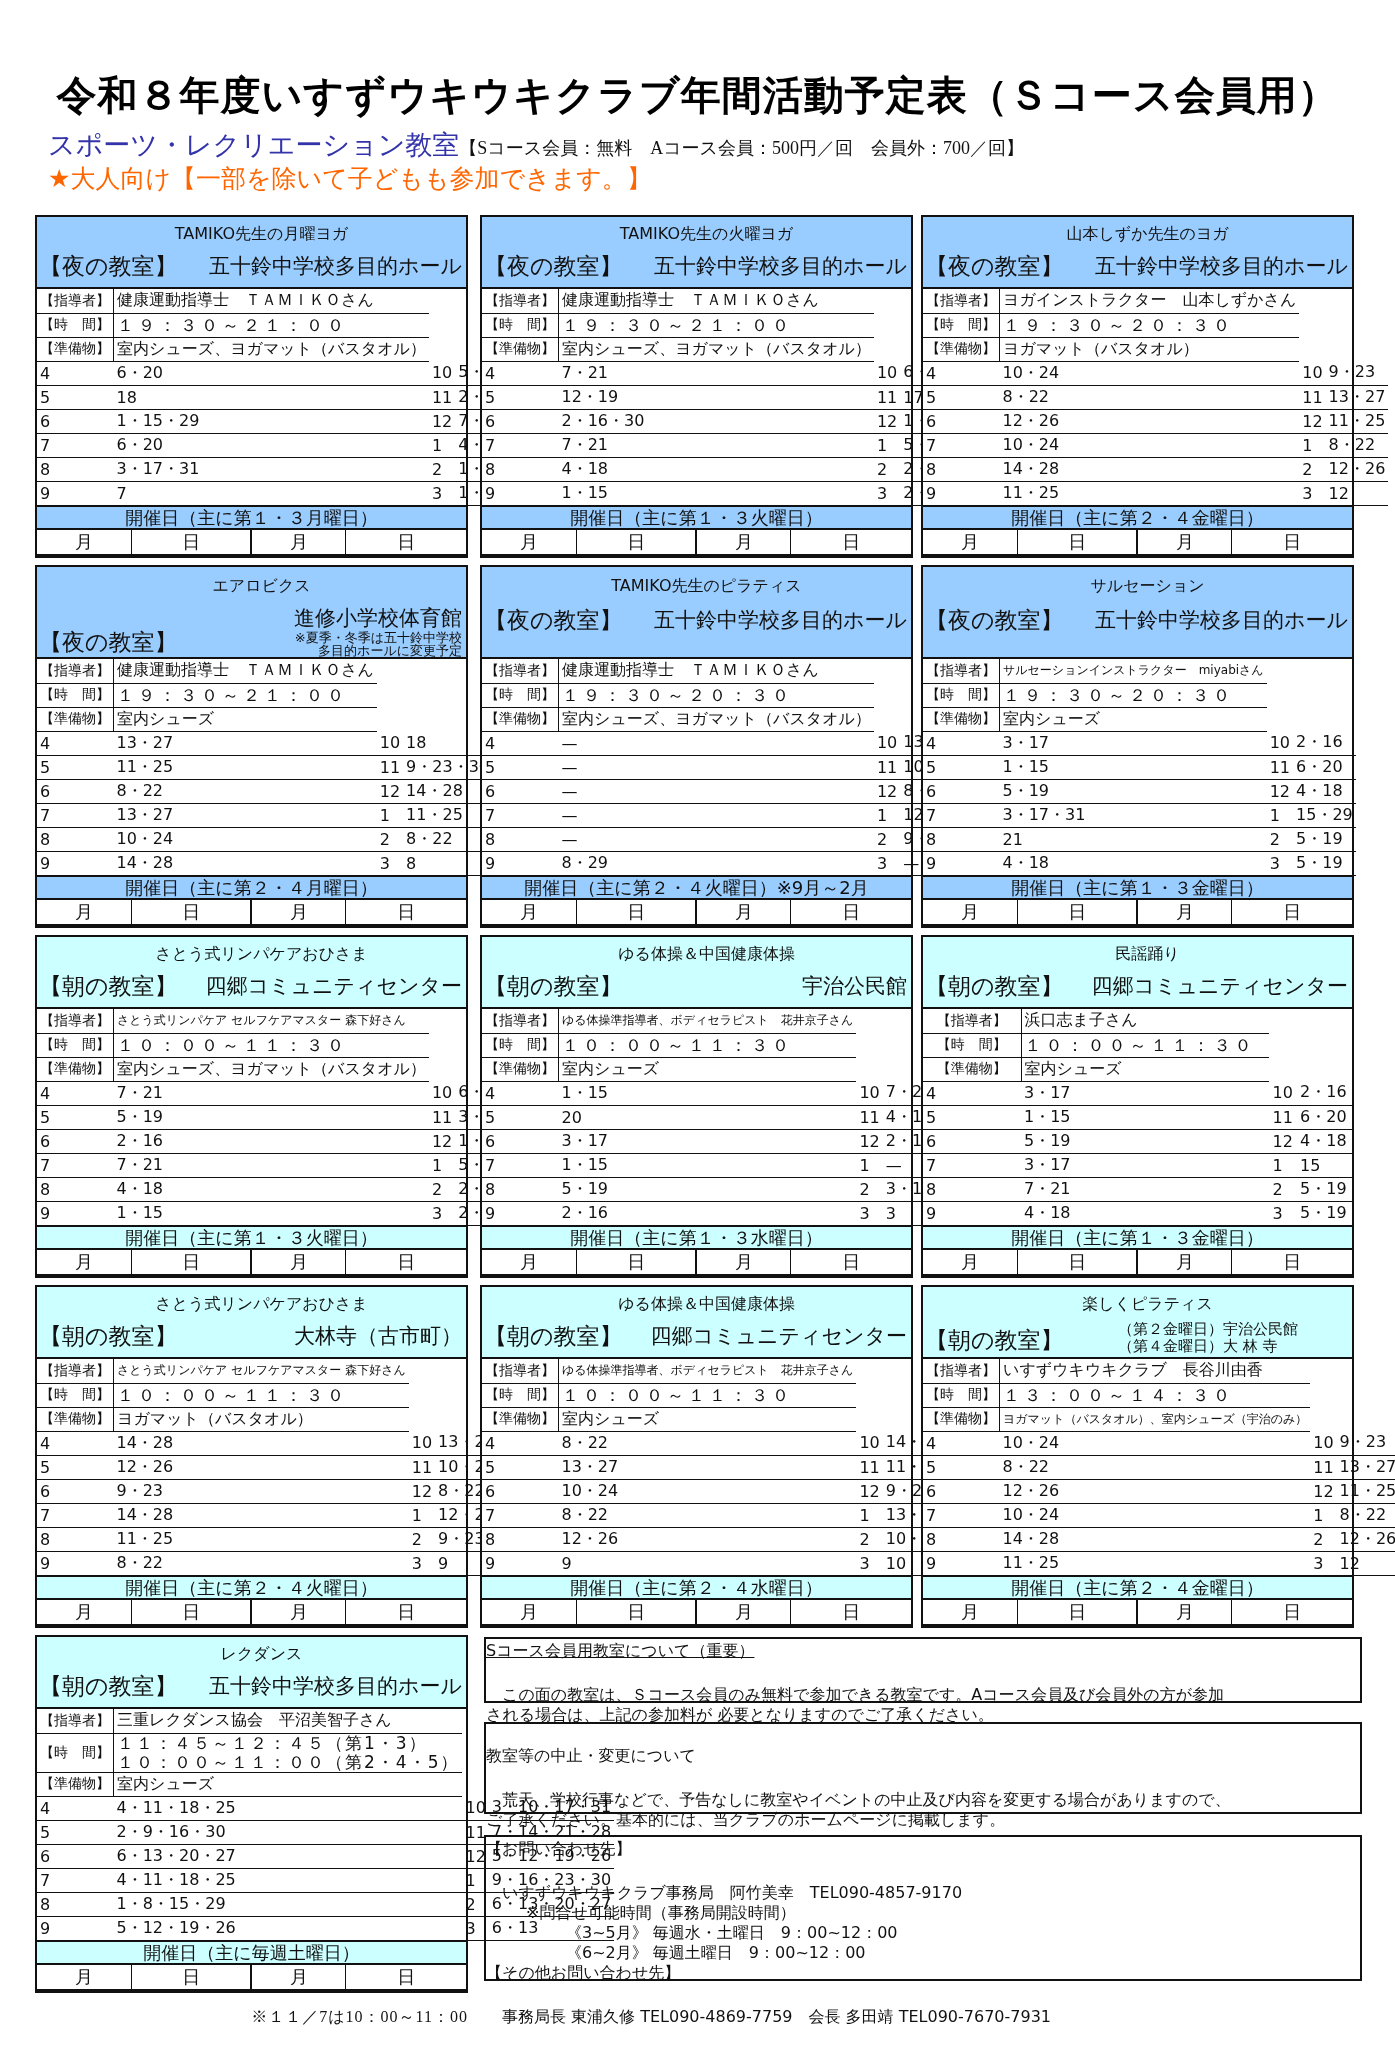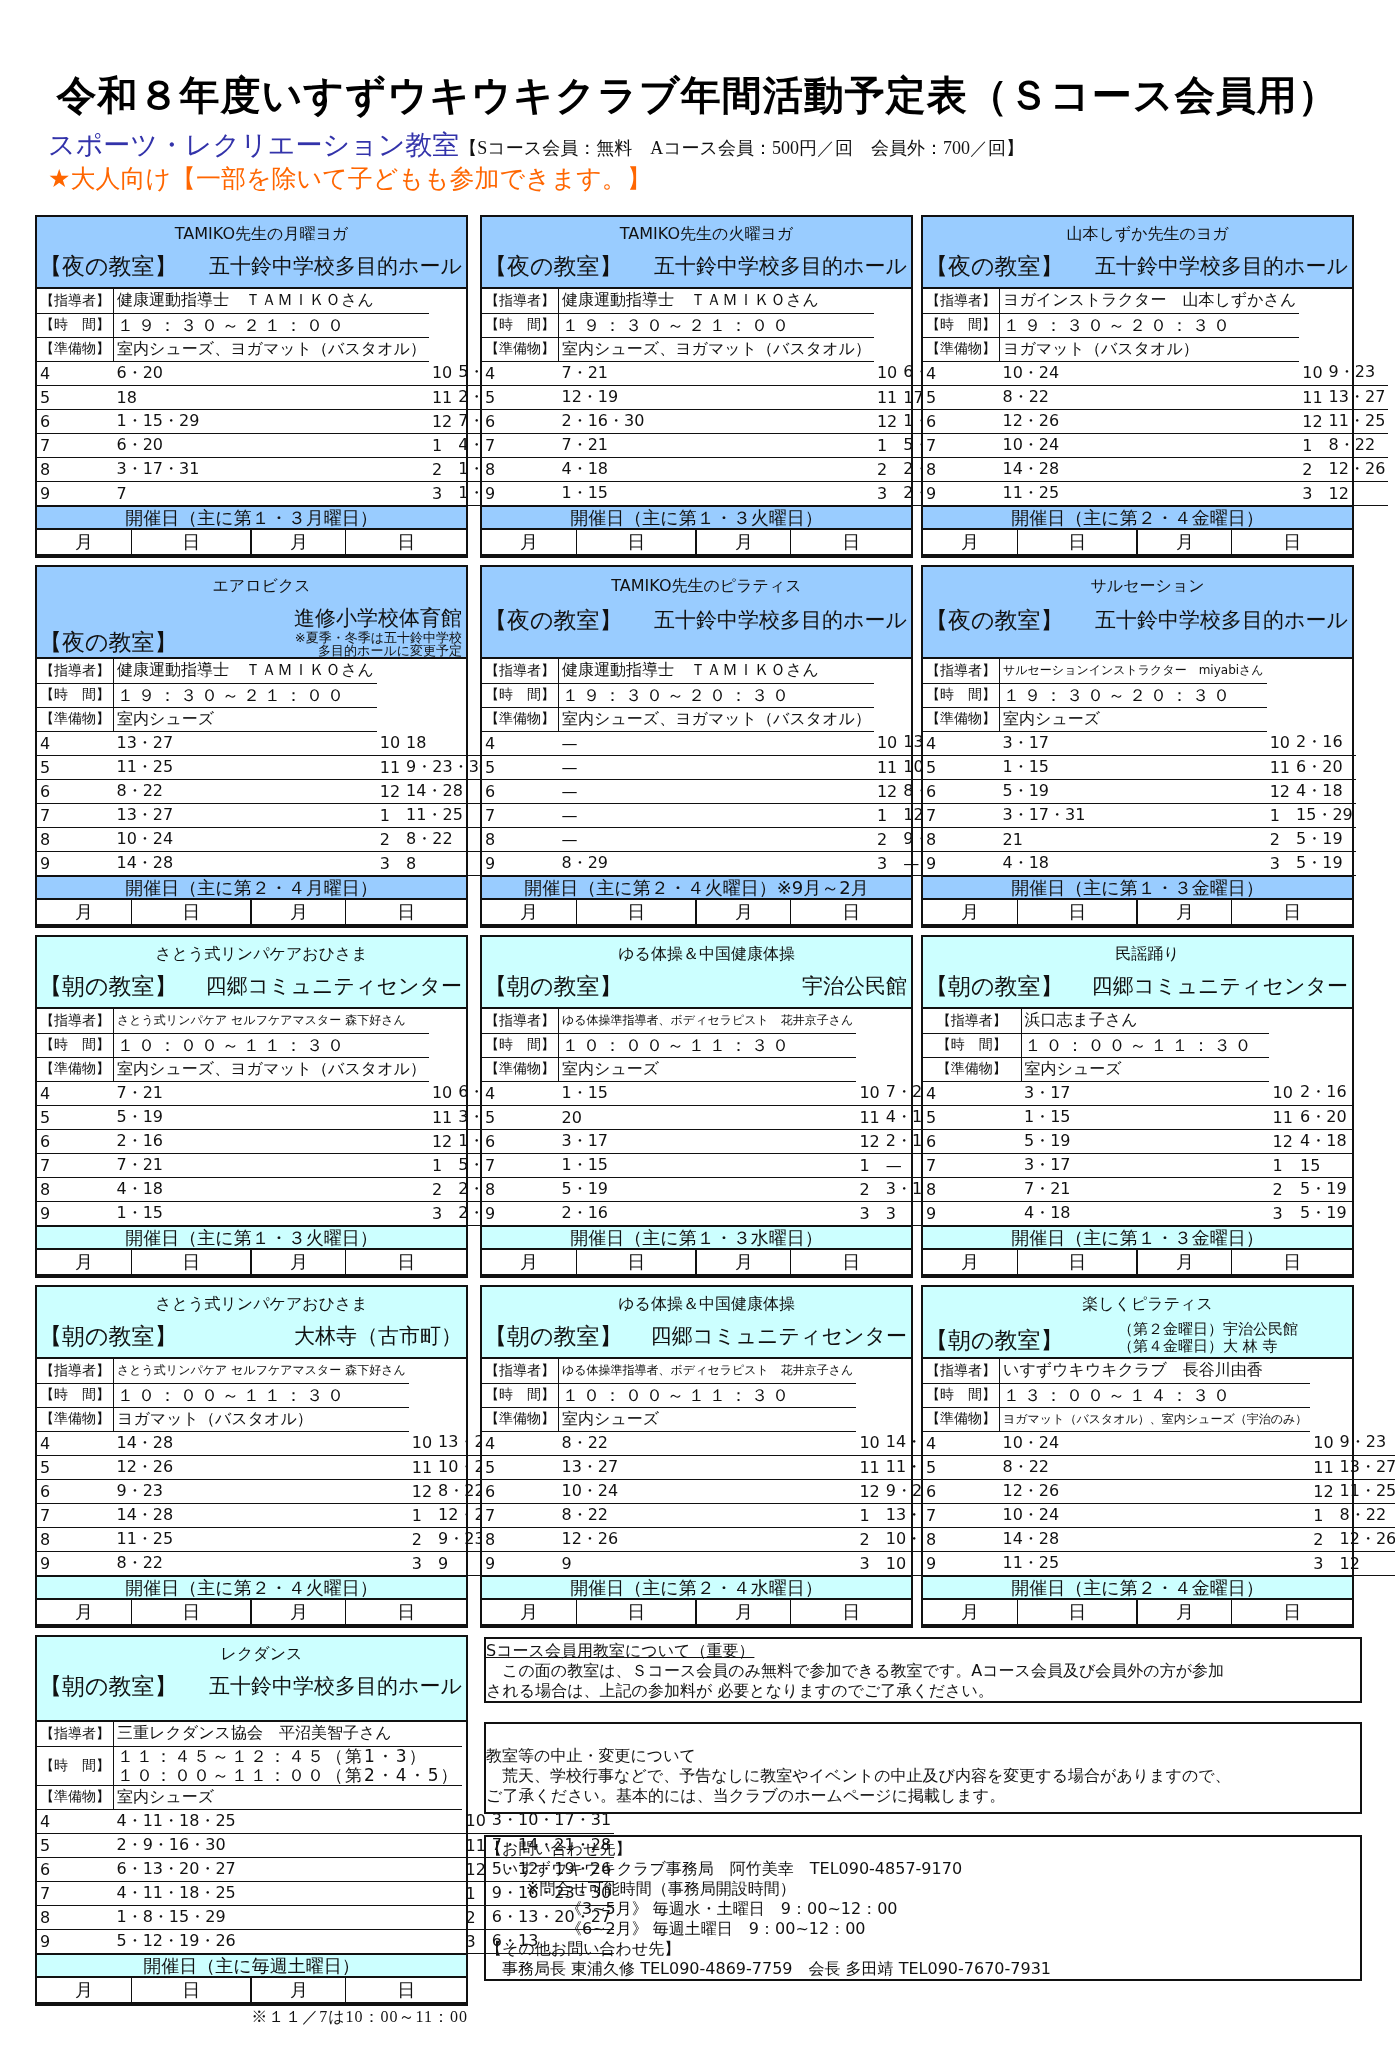--- a/index.html
+++ b/index.html
@@ -34,21 +34,21 @@
   .dates th { font-weight: normal; font-size: 18px; height: 23px; border-bottom: 2px solid #111; }
   .dates th, .dates td { border-right: 1px solid #111; }
   .dates th:nth-child(2), .dates td:nth-child(2) { border-right: 2px solid #111; }
   .dates th:last-child, .dates td:last-child { border-right: none; }
   .dates col.c1 { width: 22%; } .dates col.c2 { width: 28%; } .dates col.c3 { width: 22%; } .dates col.c4 { width: 28%; }
 
   .foot-note { position: absolute; top: 2007px; left: 35px; width: 433px; text-align: right; font-size: 16px; letter-spacing: 1px; font-family: Liberation Serif, serif; }
 
   .notice { position: absolute; left: 484px; width: 878px; border: 2px solid #111; padding: 2px 0; font-size: 16px; line-height: 20px; }
   .notice .ntitle { text-decoration: underline; }
-  .notice .indent { padding-left: 16px; }
+  .notice .indent { padding-left: 16px; margin-top: 24px; }
   .notice .indent2 { padding-left: 40px; }
   .notice .indent3 { padding-left: 80px; }
 </style>
 </head>
 <body>
 
 <div class="title">令和８年度いすずウキウキクラブ年間活動予定表（Ｓコース会員用）</div>
 <div class="subtitle">
   <span class="sub-main">スポーツ・レクリエーション教室</span><span class="sub-fee">【Sコース会員：無料　Aコース会員：500円／回　会員外：700／回】</span>
 </div>
@@ -1024,21 +1024,21 @@
         <th>月</th>
         <th>日</th>
         <th>月</th>
         <th>日</th>
       </tr>
         </thead>
       <tbody></tbody>
     </table>
   </div>
     <div class="card morning" style="left: 35px; top: 1635px;">
-    <div class="head" style="height: 85px;">
+    <div class="head" style="height: 72px;">
       <div class="cname">レクダンス</div>
       <div class="hrow">
         <div class="kyoushitsu">【朝の教室】</div>
         <div class="venue-wrap">
             <div class="venue">五十鈴中学校多目的ホール</div>
           </div>
       </div>
     </div>
     <table class="info">
       <tbody>

